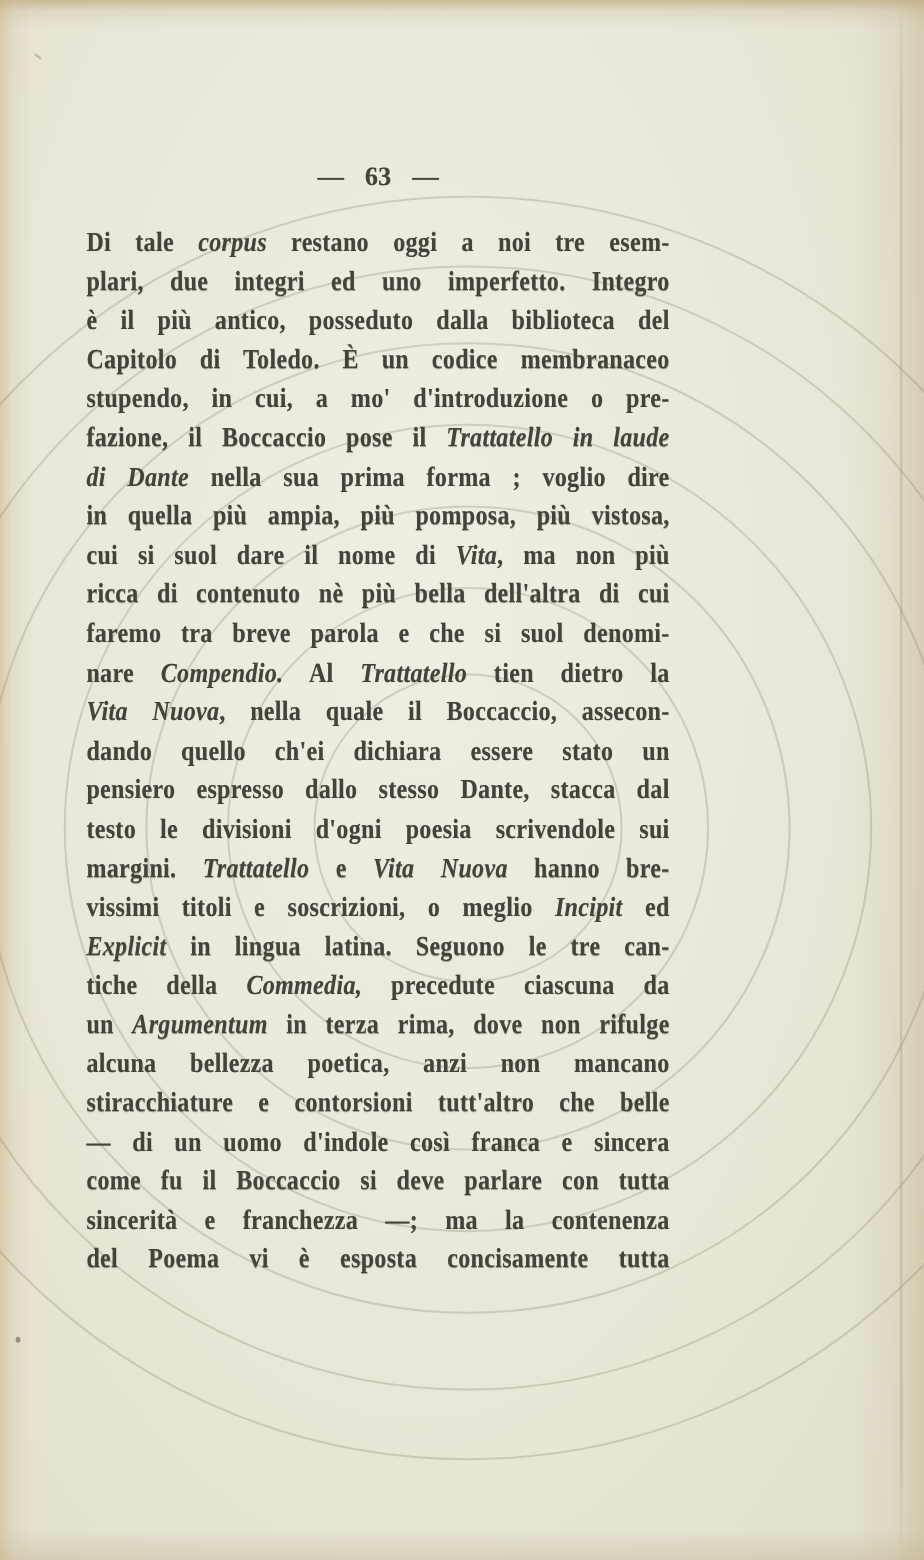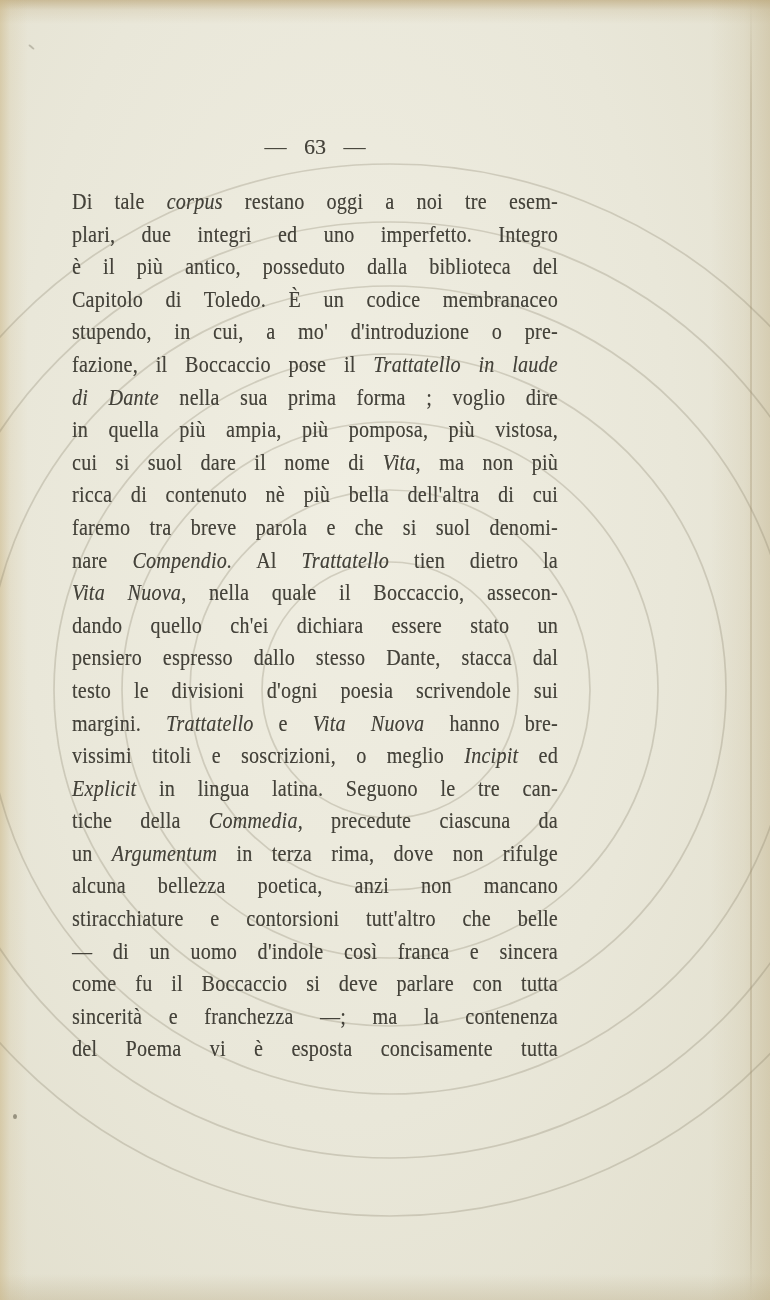--- a/index.html
+++ b/index.html
@@ -9,20 +9,21 @@
     overflow:hidden;
     background-color:var(--paper,#e9e7d9);
     background-image:
       linear-gradient(90deg,  rgba(203,182,134,0.55) 0px, rgba(203,182,134,0.18) 10px, rgba(203,182,134,0) 28px),
       linear-gradient(270deg, rgba(186,167,122,0.38) 0px, rgba(186,167,122,0.14) 26px, rgba(186,167,122,0) 60px),
       linear-gradient(180deg, rgba(178,152,100,0.55) 0px, rgba(178,152,100,0.16) 10px, rgba(178,152,100,0) 24px),
       linear-gradient(0deg,   rgba(170,152,108,0.26) 0px, rgba(170,152,108,0) 26px),
       radial-gradient(ellipse at 45% 38%, #f0eee2 0%, #e9e7d9 55%, #e1decc 100%);
     font-family:"Liberation Serif","DejaVu Serif",serif;
     color:var(--ink,#44423a);
+    font-weight:bold;
   }
   .watermark{position:absolute;left:0;top:0;width:770px;height:1300px;pointer-events:none;}
   .watermark circle{fill:none;stroke:var(--wm,rgba(123,117,94,0.26));stroke-width:1.7px;}
   .pagenum{
     position:absolute;left:72px;top:134px;width:486px;
     text-align:center;font-size:22px;word-spacing:12px;
     text-shadow:0.2px 0.3px 0.6px rgba(68,66,58,0.45);
   }
   .text-block{
     position:absolute;left:72px;top:186px;width:558px;

